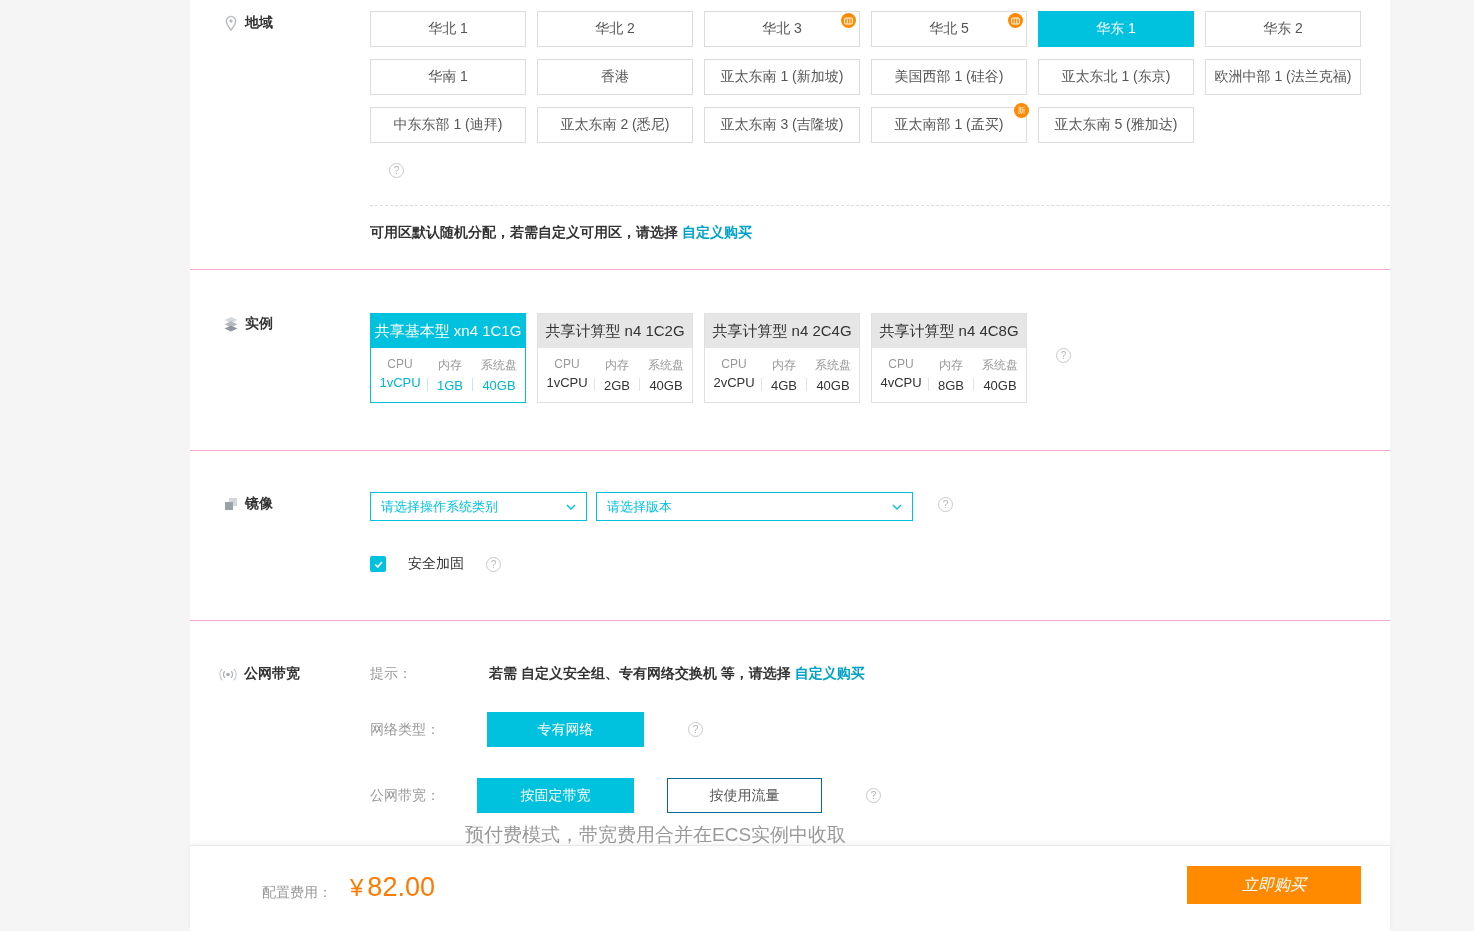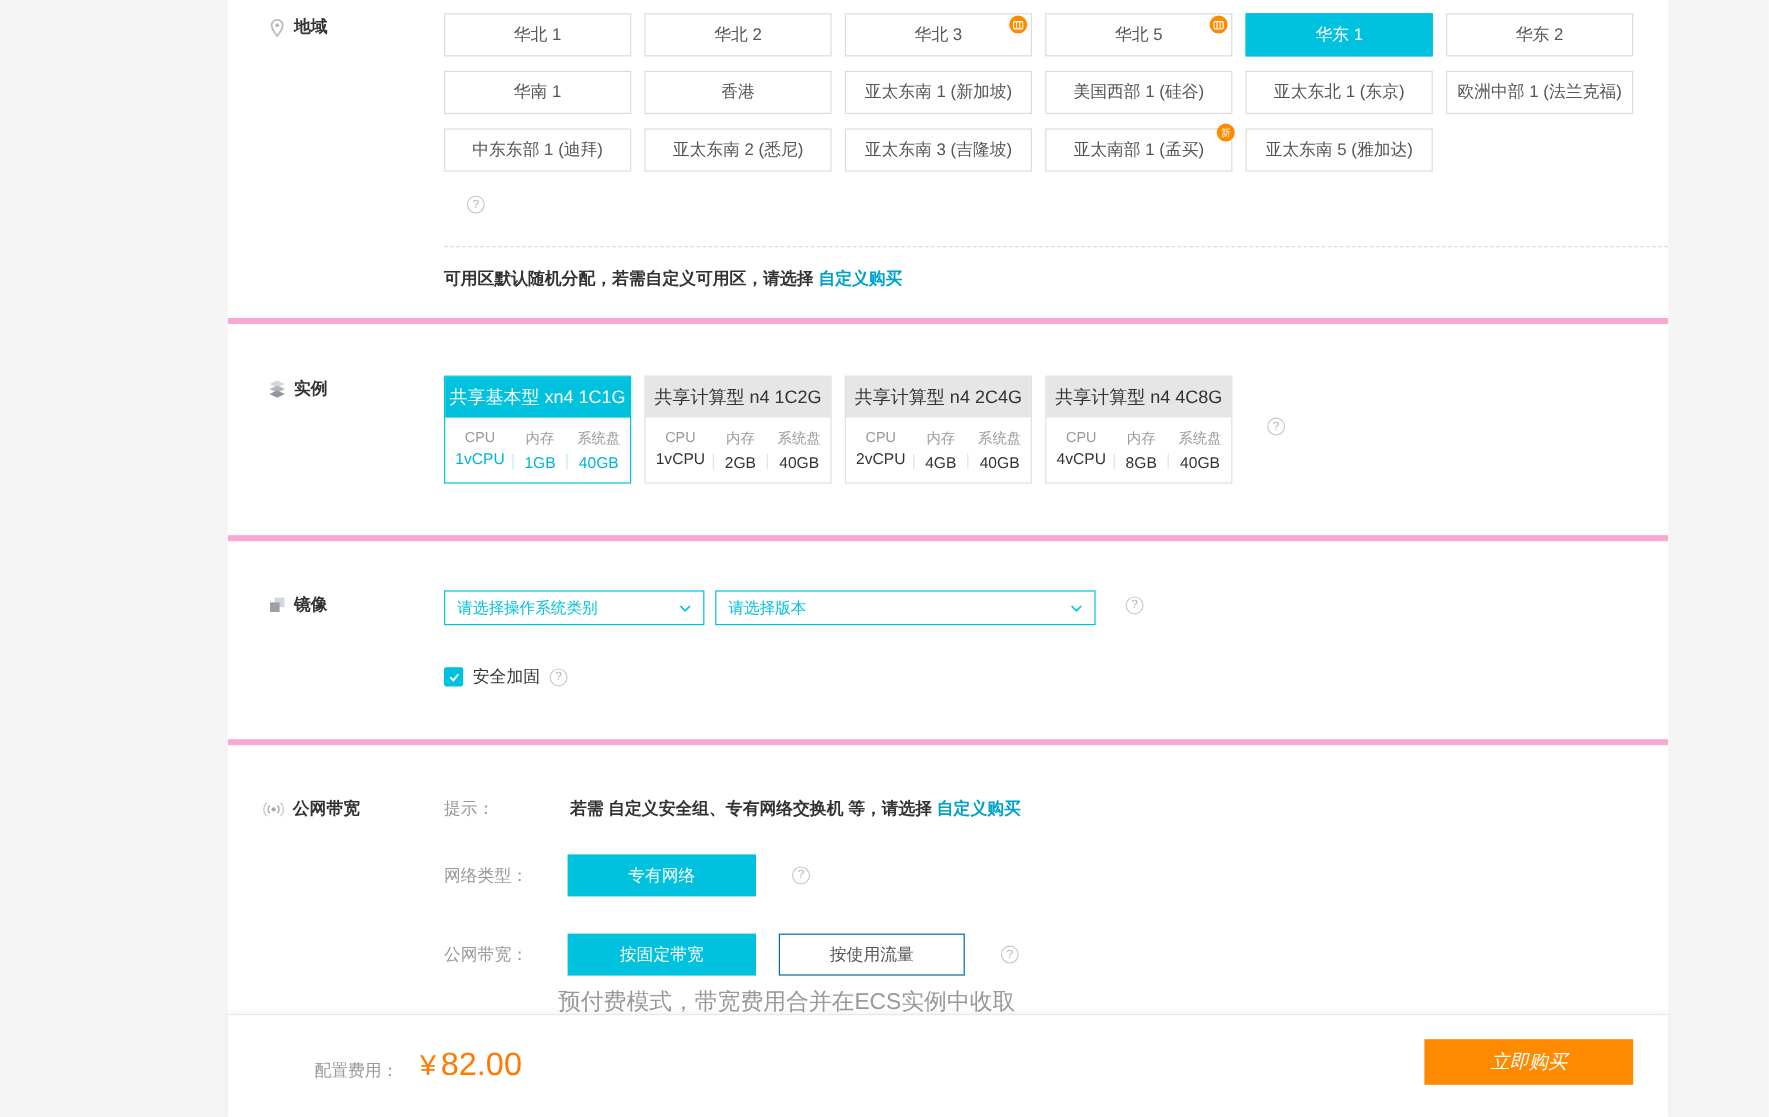--- a/index.html
+++ b/index.html
@@ -1,19 +1,19 @@
 <!DOCTYPE html>
 <html><head>
 <meta charset="utf-8">
 <style>
   * { margin:0; padding:0; box-sizing:border-box; }
   html,body { width:1474px; height:931px; overflow:hidden;
     font-family:"Liberation Sans","DejaVu Sans",sans-serif; background:#f5f5f5; }
   .panel { position:absolute; left:190px; top:0; width:1200px; height:845px; background:#fff; }
-  .section { position:absolute; left:0; width:1200px; border-bottom:5px solid #f9a8d4; }
+  .section { position:absolute; left:0; width:1200px; border-bottom:1px solid #f9a8d4; }
   .sec-region   { top:0;   height:270px; }
   .sec-instance { top:270px; height:181px; }
   .sec-image    { top:451px; height:170px; }
   .sec-bandwidth{ top:621px; height:224px; border-bottom:none; }
 
   .sec-label { position:absolute; left:33px; display:flex; align-items:center; gap:6px; }
   .sec-label .txt { font-size:14px; font-weight:bold; color:#333; }
 
   
   .region-grid { position:absolute; left:180px; top:11px; width:995px;
@@ -55,40 +55,40 @@
   .vsep.v1 { left:56px; } .vsep.v2 { left:101px; }
   .instance-help { position:absolute; left:866px; top:78px; }
 
   
   .dropdown { position:absolute; top:41px; height:29px; border:1px solid #00c1de; background:#fff;
     display:flex; align-items:center; justify-content:space-between; padding:0 10px; cursor:pointer; }
   .dd-os  { left:180px; width:217px; }
   .dd-ver { left:406px; width:317px; }
   .dd-text { font-size:13px; color:#00c1de; }
   .image-help { position:absolute; left:748px; top:46px; }
-  .sec-row { position:absolute; display:flex; align-items:center; gap:8px; }
+  .sec-row { position:absolute; display:flex; align-items:center; gap:22px; }
   .chk-row { left:180px; top:104px; }
   .checkbox { width:16px; height:16px; background:#00c1de; border-radius:2px;
     display:flex; align-items:center; justify-content:center; cursor:pointer; }
   .chk-label { font-size:14px; color:#333; }
 
   
   .field-label { font-size:14px; color:#999; }
   .tip-row { left:180px; top:44px; align-items:flex-start; }
   .tip-text { font-size:14px; font-weight:bold; color:#333; margin-left:55px; }
   .tip-text .link { font-weight:bold; }
   .row-net { left:180px; top:91px; }
   .row-bw  { left:180px; top:157px; }
   .row-net .field-label, .row-bw .field-label { width:85px; }
   .opt-btn { width:157px; height:35px; display:flex; align-items:center; justify-content:center;
     font-size:14px; cursor:pointer; }
   .opt-on  { background:#00c1de; color:#fff; }
   .opt-off { background:#fff; color:#555; border:1px solid #0369a1; width:155px; }
   .row-net .opt-btn { margin-left:10px; }
-  .row-bw  .opt-btn { margin-left:10px; }
+  .row-bw  .opt-btn { }
   .row-bw .opt-off { margin-left:11px; }
   .row-net .help { margin-left:22px; }
   .row-bw .help { margin-left:22px; }
   .bw-note { position:absolute; left:275px; top:201px; font-size:19px; color:#999; }
 
   
   .footer { position:absolute; left:190px; top:845px; width:1200px; height:86px; background:#fff;
     border-top:1px solid #e8e8e8; box-shadow:0 -2px 6px rgba(0,0,0,0.05); }
   .cost-label { position:absolute; left:72px; top:38px; font-size:14px; color:#999; }
   .price { position:absolute; left:160px; top:26px; color:#ff7a00; font-size:27px; }

